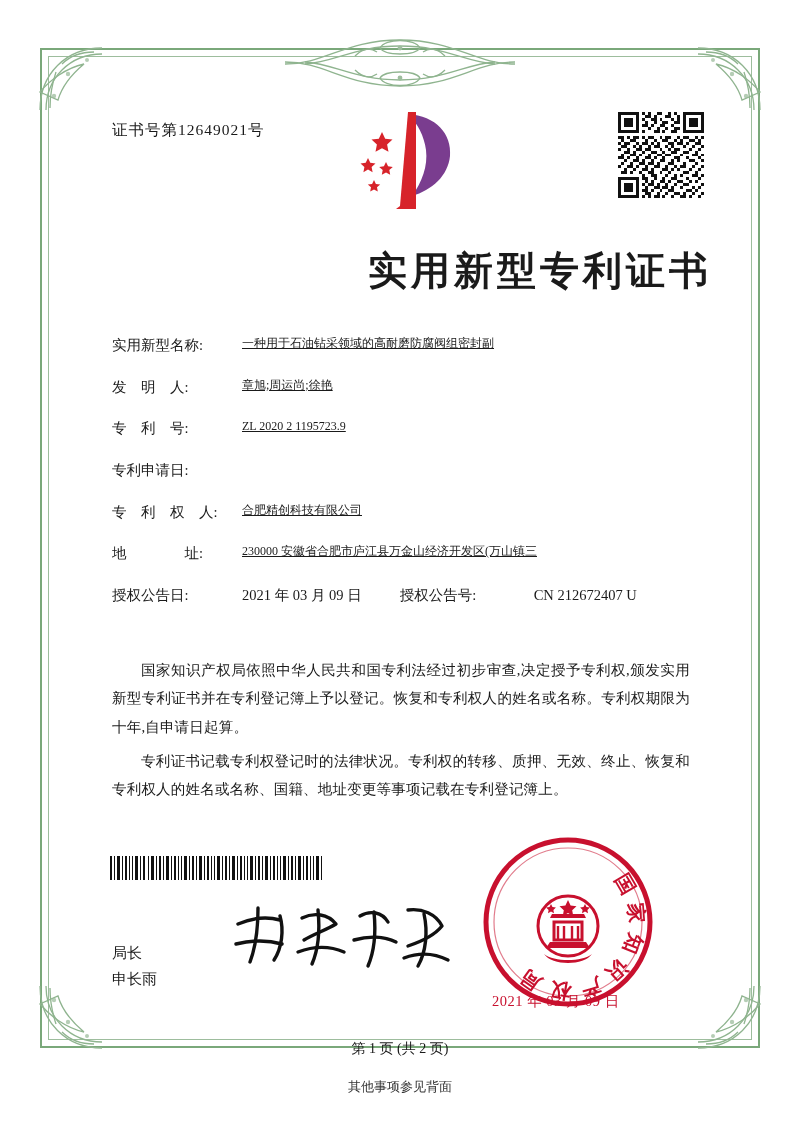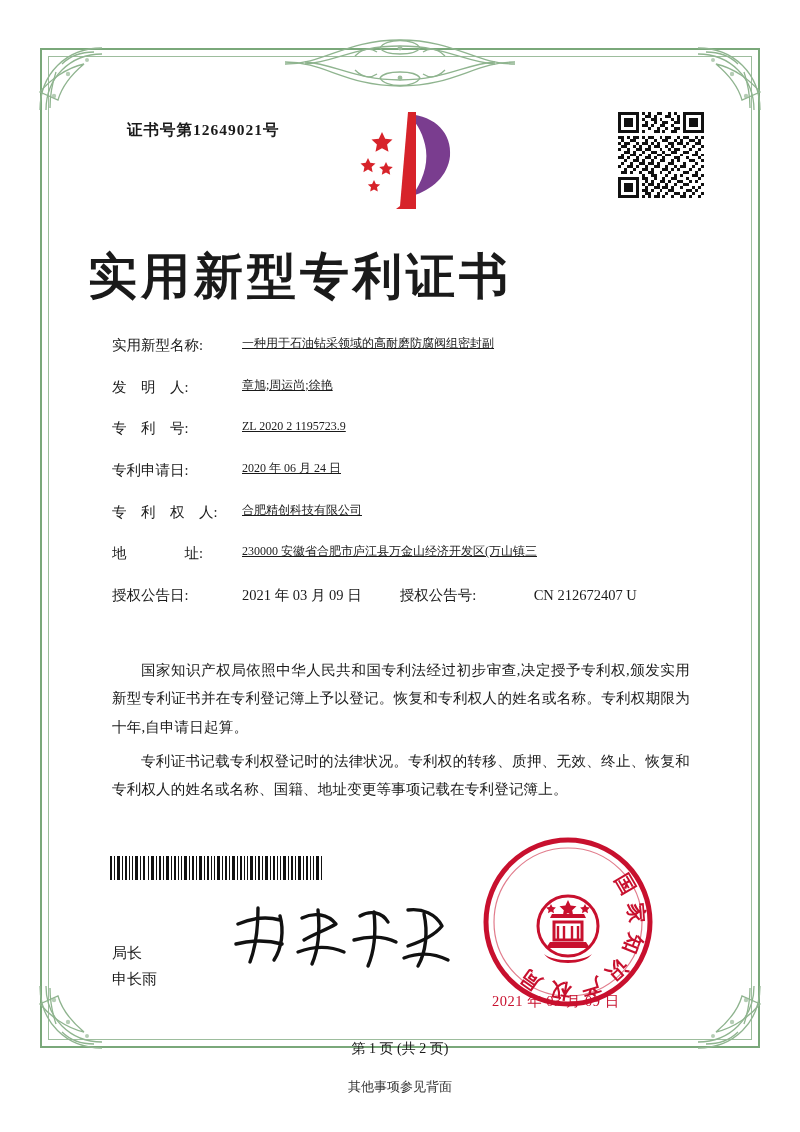--- a/index.html
+++ b/index.html
@@ -67,26 +67,25 @@
   .content {
     position: absolute;
     left: 88px;
     top: 96px;
     width: 624px;
     height: 920px;
   }
 
   .cert-number {
     position: absolute;
-    left: 39px;
+    left: 24px;
     top: 24px;
     font-size: 15.5px;
     letter-spacing: 1px;
     font-family: "Liberation Serif", "DejaVu Serif", serif;
-    font-weight: bold;
   }
 
   
   .qr {
     position: absolute;
     right: 8px;
     top: 16px;
     width: 86px;
     height: 86px;
   }
@@ -99,22 +98,22 @@
     transform: translateX(-50%);
     width: 124px;
     height: 104px;
   }
 
   .doc-title {
     position: absolute;
     left: 0;
     top: 148px;
     width: 100%;
-    text-align: left;
-    font-size: 49px;
+    text-align: right;
+    font-size: 39px;
     font-weight: bold;
     letter-spacing: 4px;
     font-family: "DejaVu Serif", "Liberation Serif", serif;
   }
 
   
   .fields {
     position: absolute;
     left: 24px;
     top: 238px;
@@ -565,21 +564,20 @@
     <div class="frow">
       <div class="flabel">发　明　人:</div>
       <div class="fvalue">章旭;周运尚;徐艳</div>
     </div>
     <div class="frow">
       <div class="flabel">专　利　号:</div>
       <div class="fvalue">ZL 2020 2 1195723.9</div>
     </div>
     <div class="frow">
       <div class="flabel">专利申请日:</div>
-      <div class="fvalue">2020 年 06 月 24 日</div>
     </div>
     <div class="frow">
       <div class="flabel">专　利　权　人:</div>
       <div class="fvalue">合肥精创科技有限公司</div>
     </div>
     <div class="frow">
       <div class="flabel">地　　　　址:</div>
       <div class="fvalue">
         <span>230000 安徽省合肥市庐江县万金山经济开发区(万山镇三</span>
       </div>

